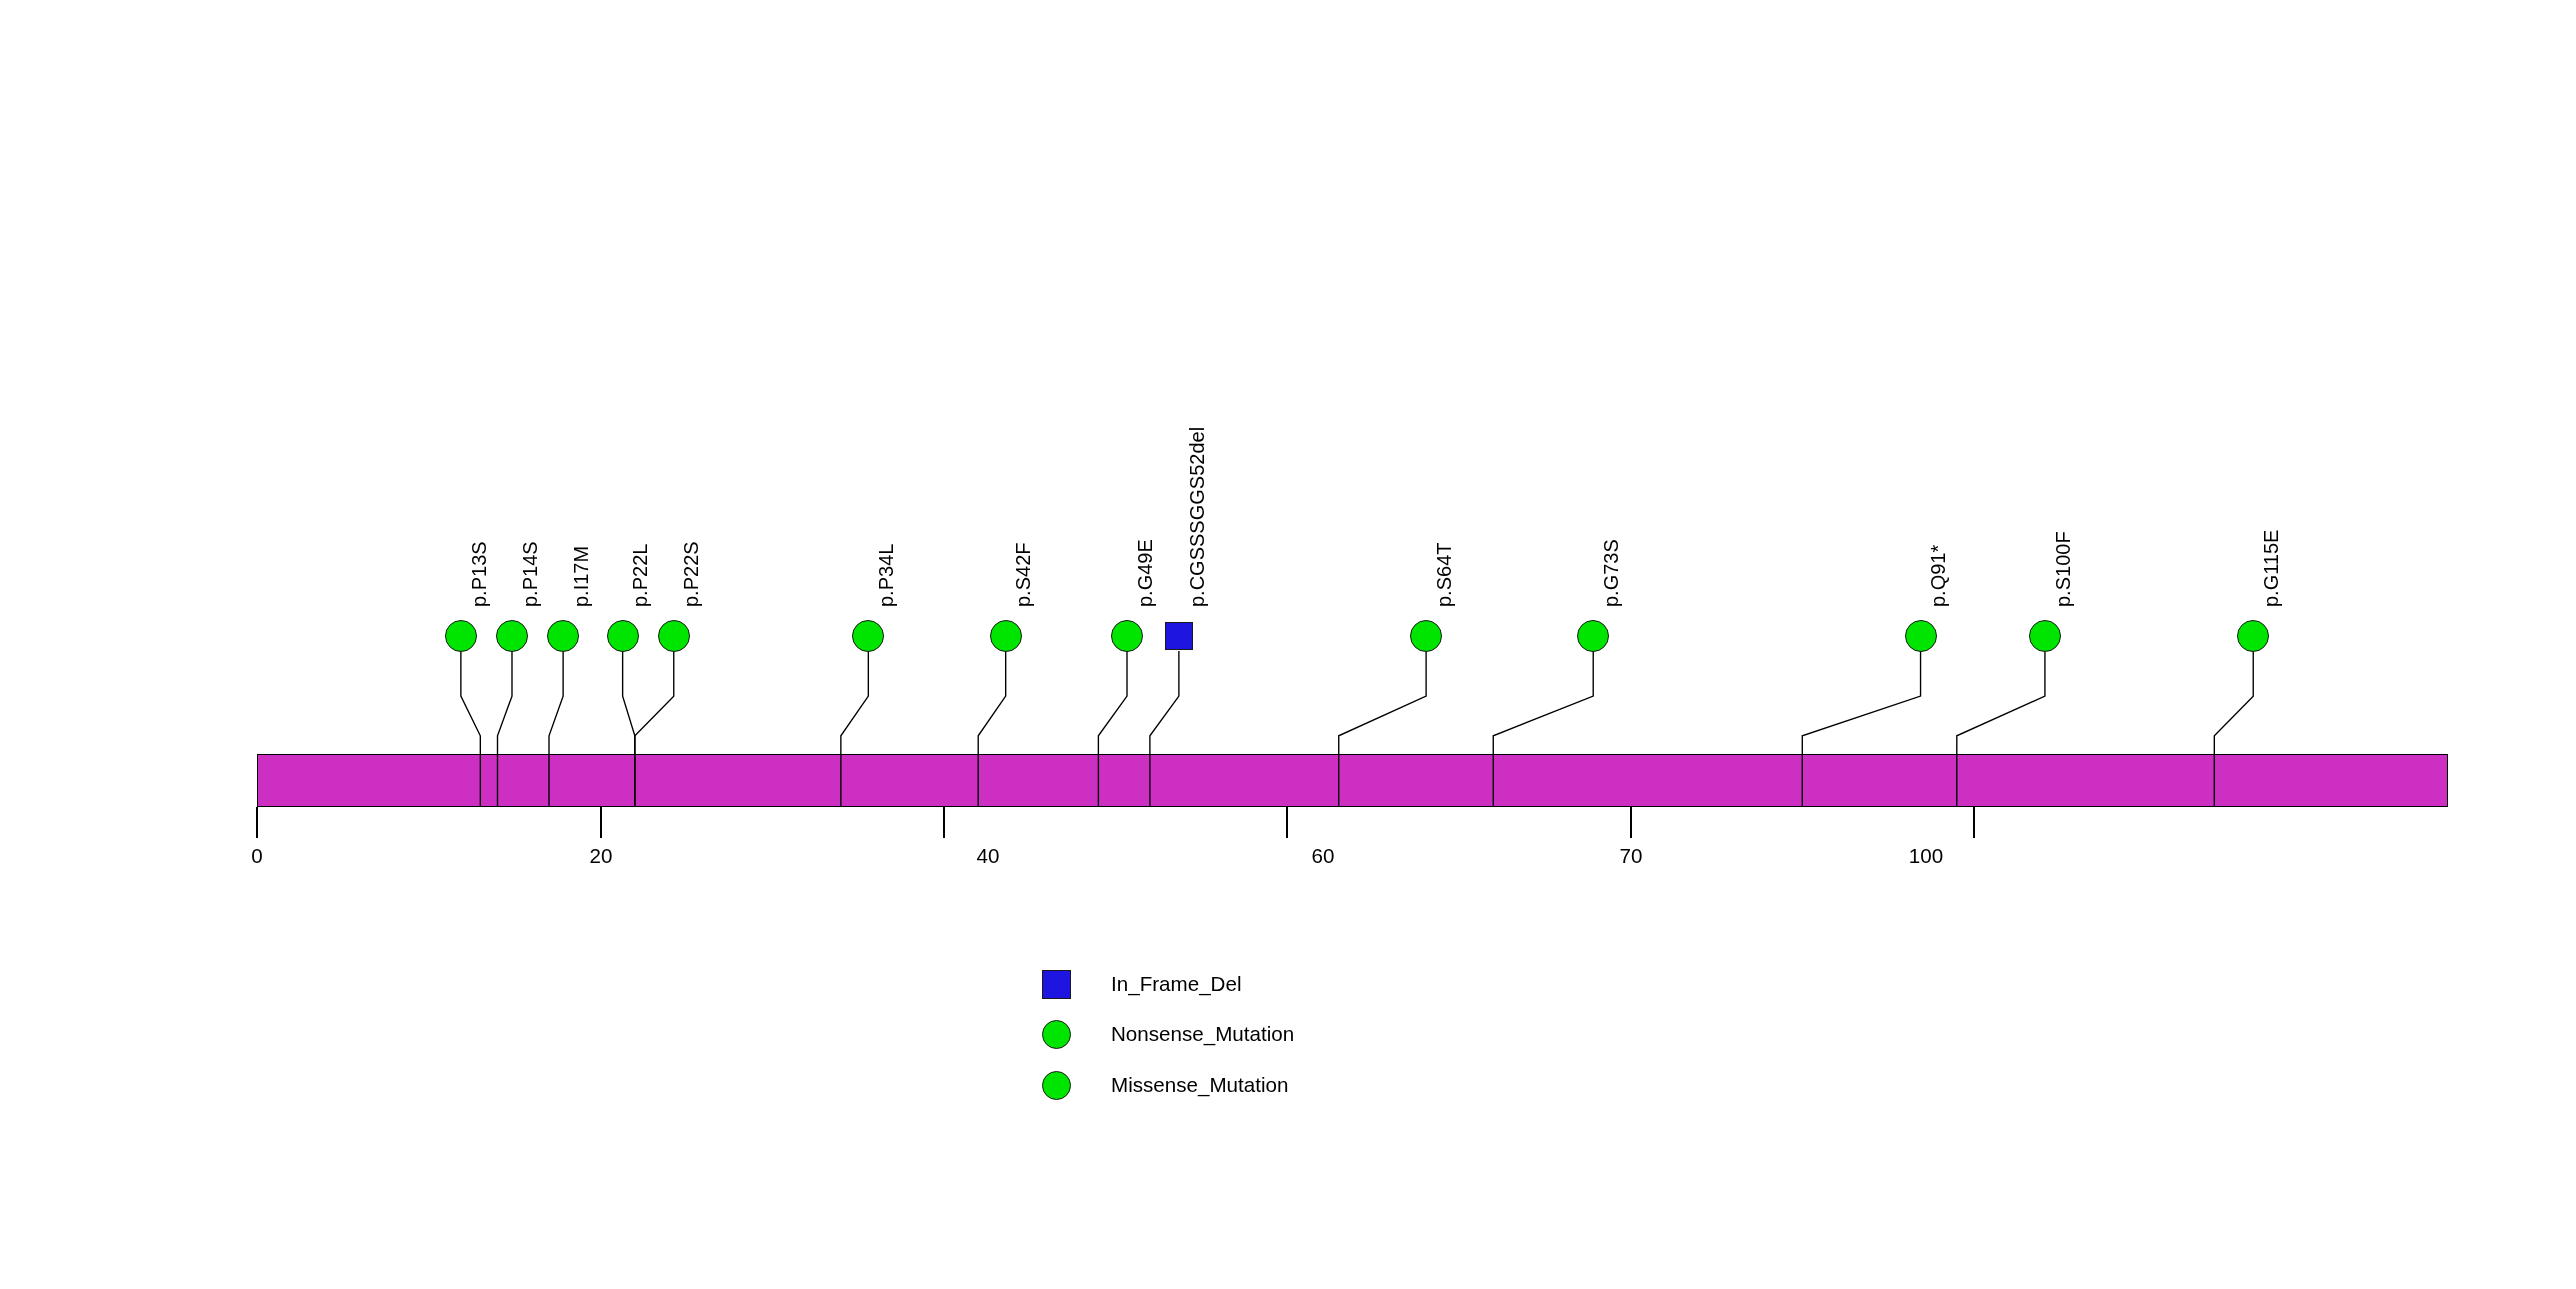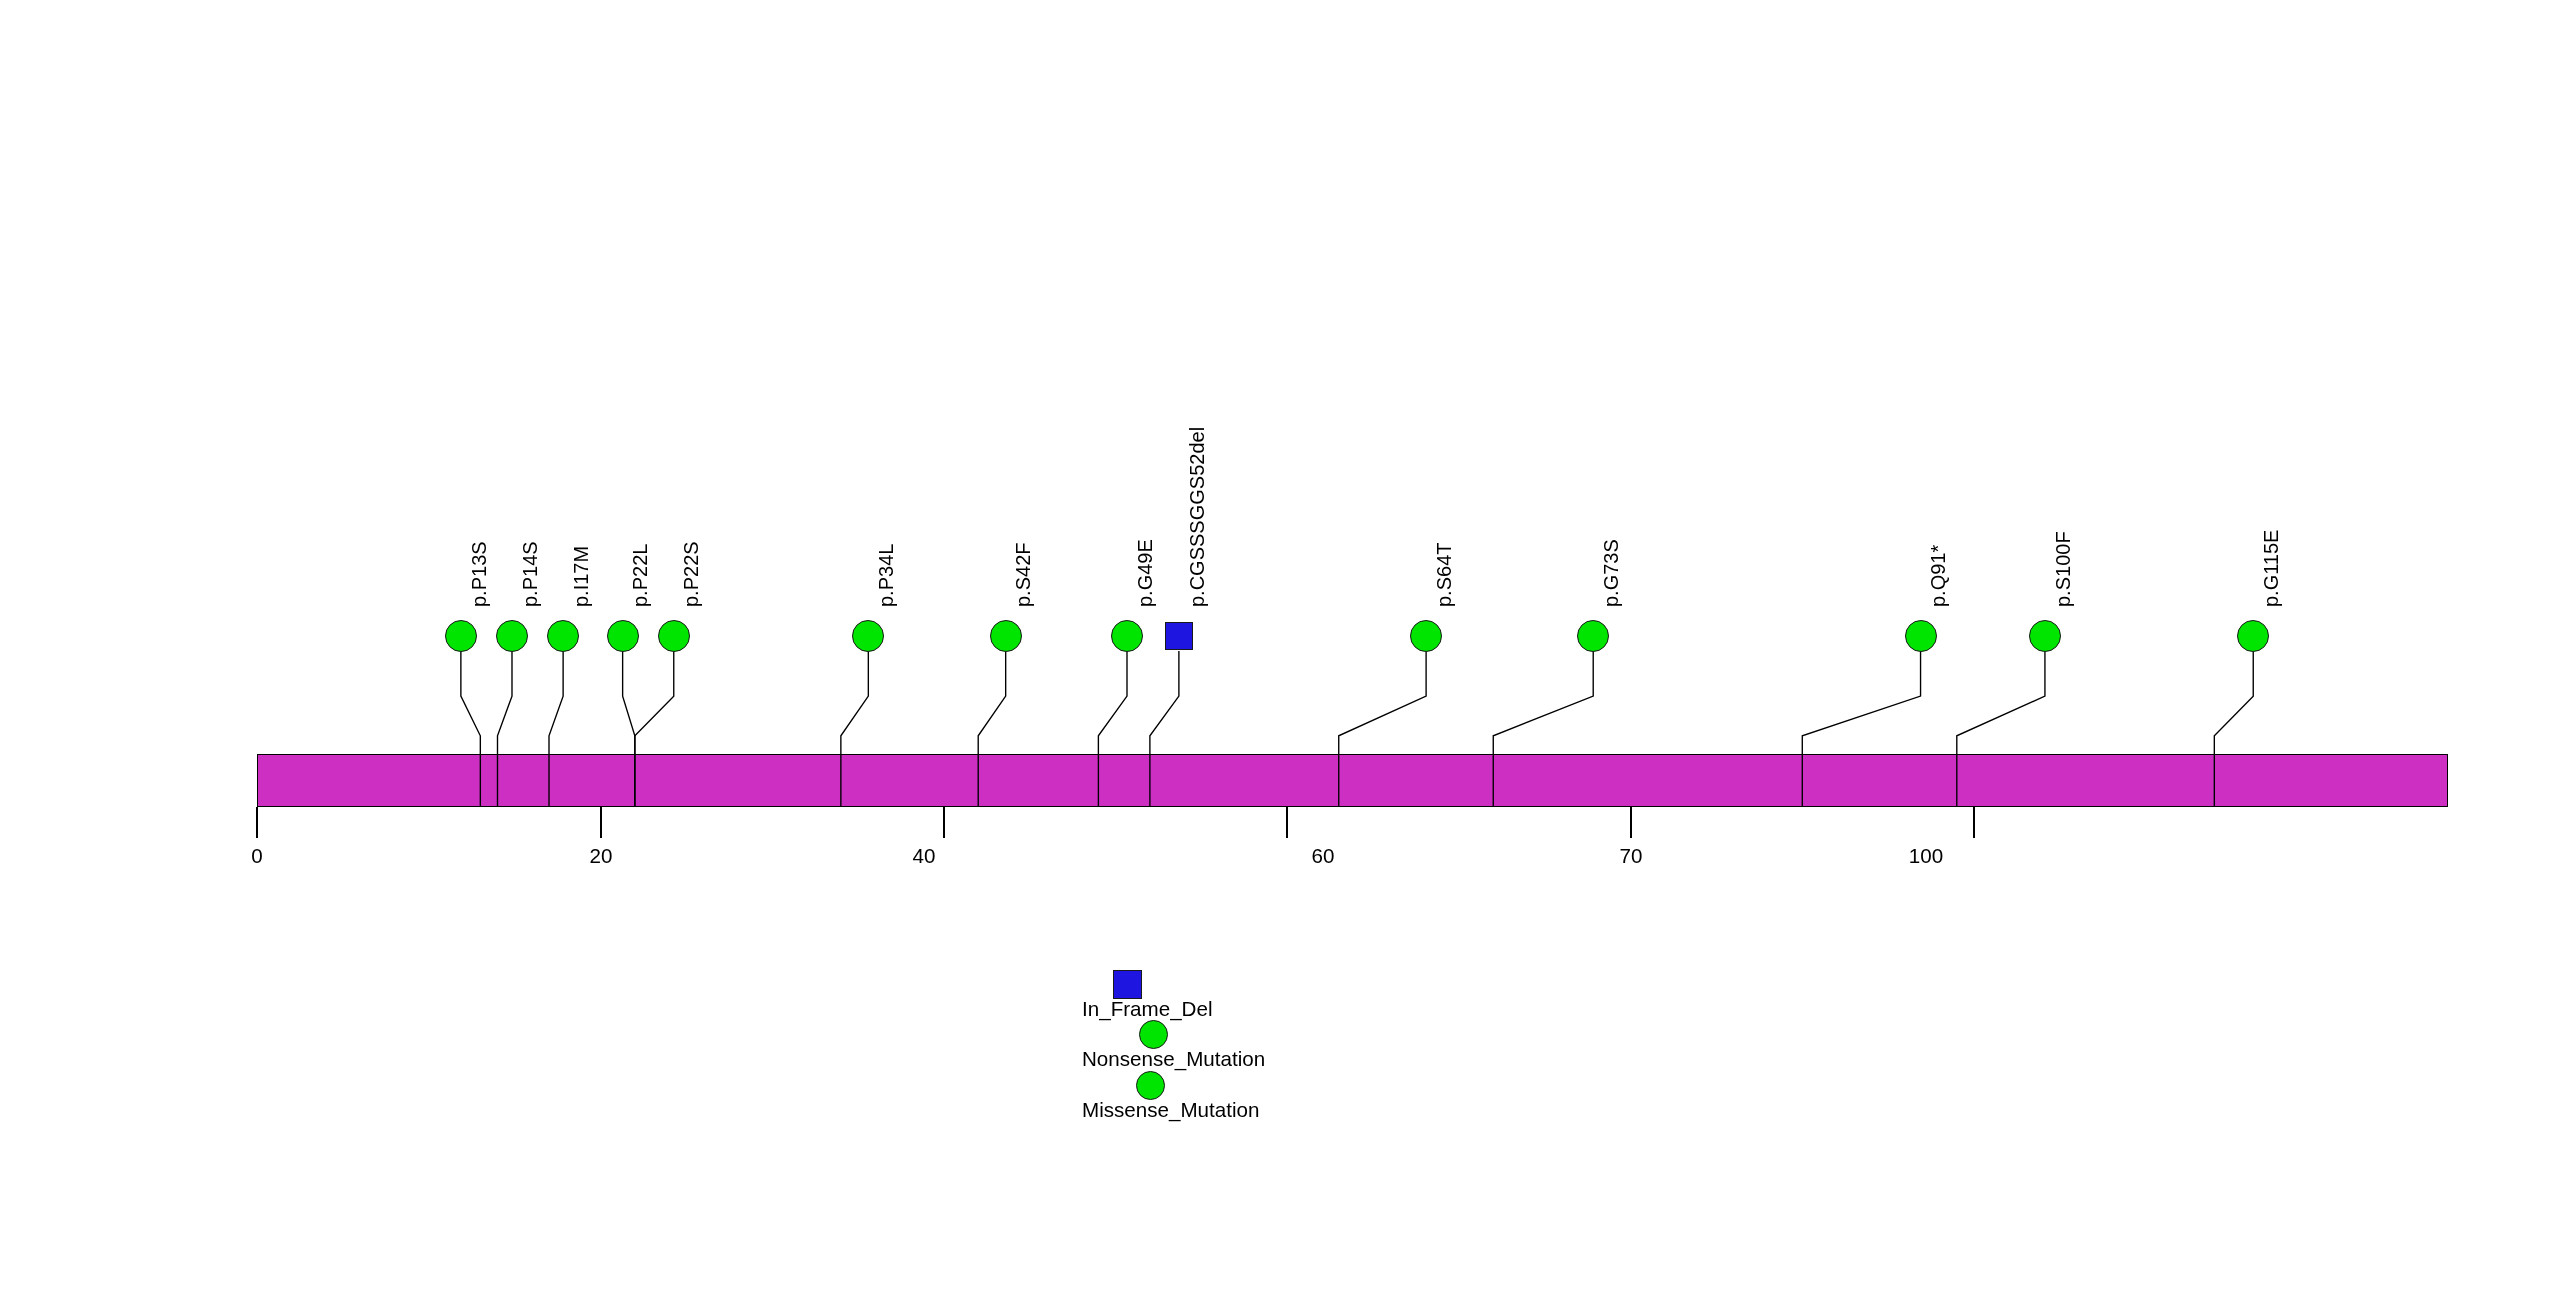--- a/index.html
+++ b/index.html
@@ -47,21 +47,21 @@
     font-size:20px;
     line-height:20px;
     white-space:nowrap;
     transform-origin:0 0;
     transform:rotate(-90deg);
     color:#000000;
     letter-spacing:0px;
   }
   
   .legend{position:absolute;}
-  .legend-row{position:absolute;display:flex;align-items:center;flex-direction:column;}
+  .legend-row{position:absolute;display:flex;align-items:center;}
   .legend-swatch{
     box-sizing:border-box;
     border:1.1px solid #1a1a1a;
     flex:0 0 auto;
   }
   .legend-swatch.circle{border-radius:50%;}
   .legend-label{
     font-size:20.6px;
     line-height:20.6px;
     white-space:nowrap;
@@ -92,21 +92,21 @@
       <path d="M 2680 853 L 2680 912 L 2564.5 964 L 2564.5 1057" stroke="#000000" stroke-width="1.8" fill="none"></path>
       <path d="M 2953 853 L 2953 912 L 2902 964 L 2902 1057" stroke="#000000" stroke-width="1.8" fill="none"></path>
     </svg>
 
   <div id="axis-layer">
       <div class="axis-tick" style="left: 256px; top: 807px; height: 30.5px;"></div>
       <div class="axis-tick-label" style="left: 257px; top: 846px;">0</div>
       <div class="axis-tick" style="left: 600px; top: 807px; height: 30.5px;"></div>
       <div class="axis-tick-label" style="left: 601px; top: 846px;">20</div>
       <div class="axis-tick" style="left: 943px; top: 807px; height: 30.5px;"></div>
-      <div class="axis-tick-label" style="left: 924px; top: 846px;">40</div>
+      <div class="axis-tick-label" style="left: 988px; top: 846px;">40</div>
       <div class="axis-tick" style="left: 1286px; top: 807px; height: 30.5px;"></div>
       <div class="axis-tick-label" style="left: 1287px; top: 846px; margin-left: 36px;">60</div>
       <div class="axis-tick" style="left: 1630px; top: 807px; height: 30.5px;"></div>
       <div class="axis-tick-label" style="left: 1631px; top: 846px;">70</div>
       <div class="axis-tick" style="left: 1973px; top: 807px; height: 30.5px;"></div>
       <div class="axis-tick-label" style="left: 1926px; top: 846px;">100</div>
     </div>
 
   <div id="lolli-layer">
       <div class="lolli-marker circle" title="p.P13S (Missense_Mutation)" style="left: 445px; top: 620px; width: 32px; height: 32px; background: rgb(0, 229, 0);"></div>

